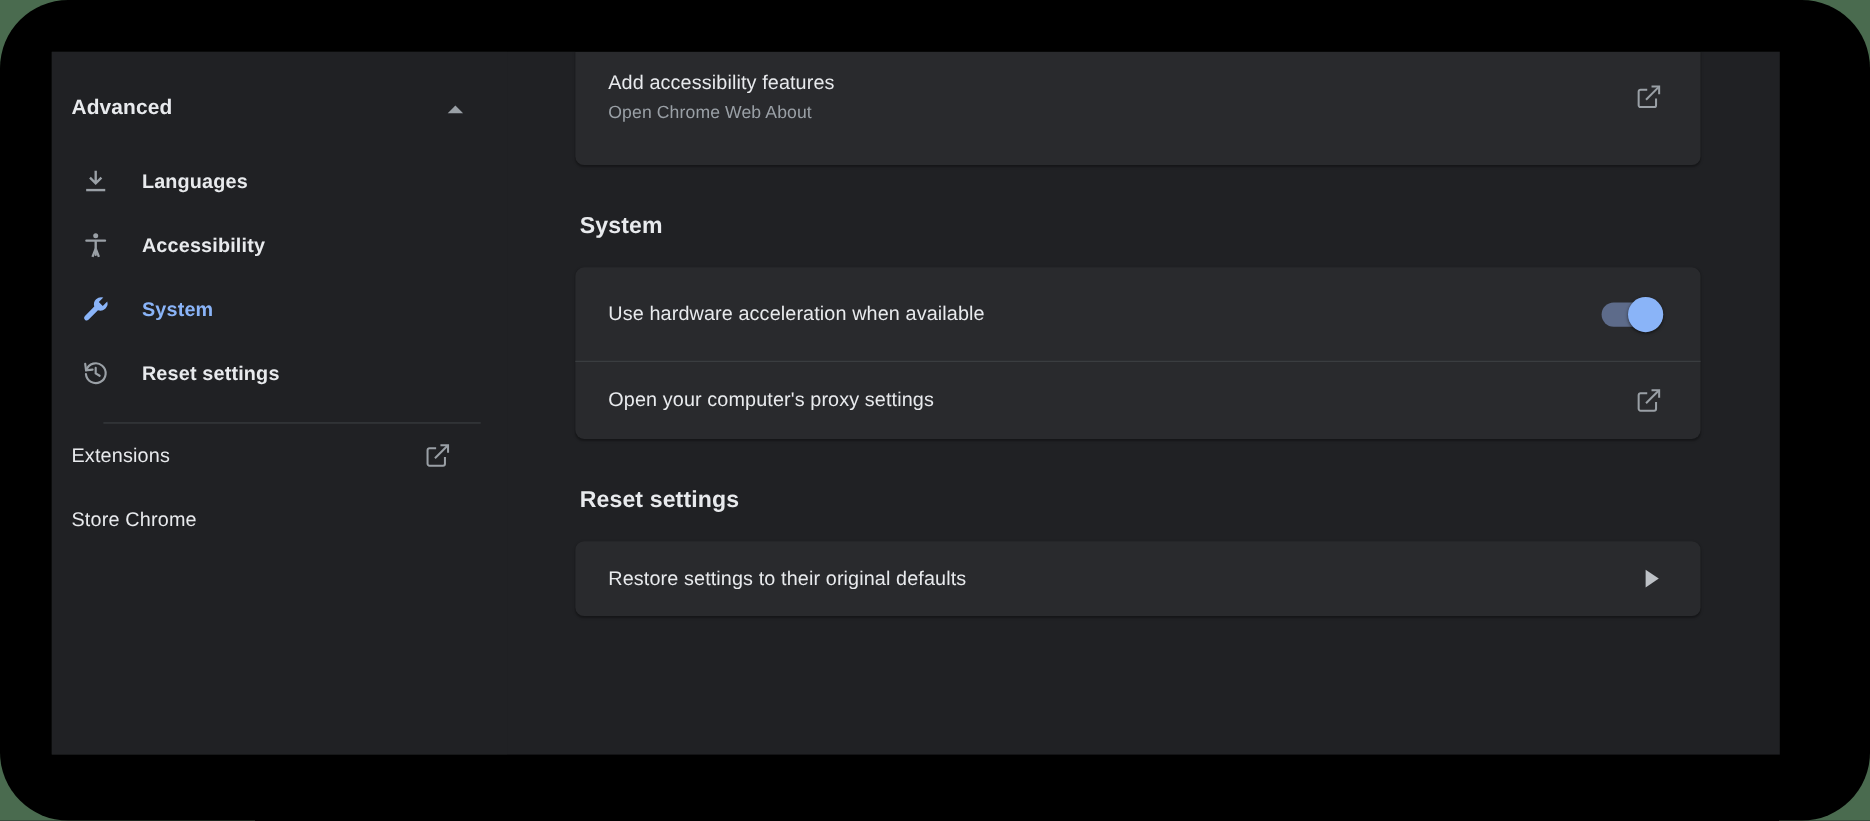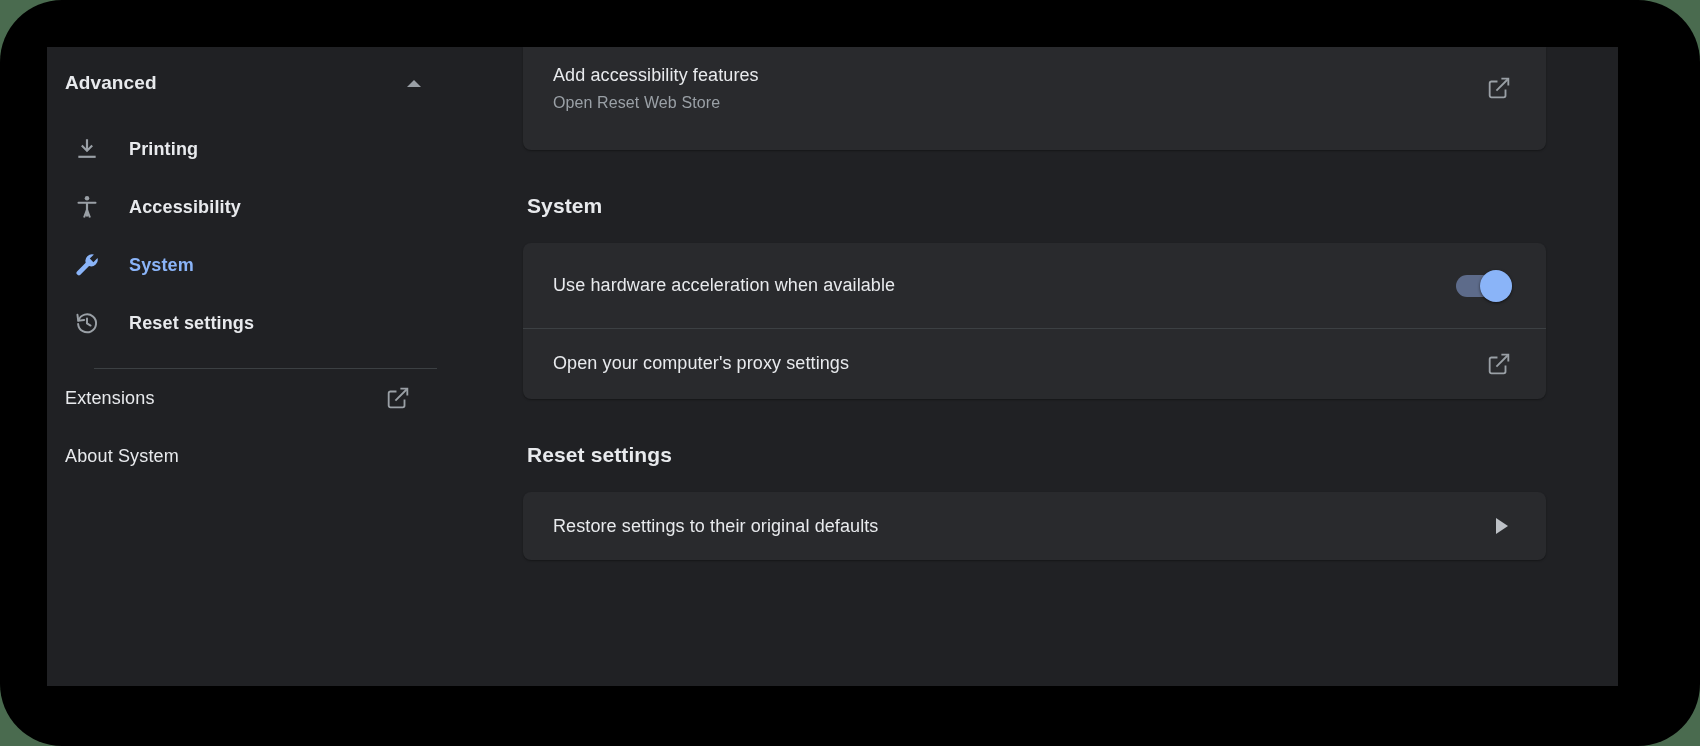--- a/index.html
+++ b/index.html
@@ -36,21 +36,21 @@
     background: #202124;
     display: flex;
     overflow: hidden;
   }
 
   
   #sidebar {
     width: 414px;
     flex: 0 0 414px;
     background: #202124;
-    padding-top: 12px;
+    padding-top: 28px;
     position: relative;
   }
 
   .adv-header {
     display: flex;
     align-items: center;
     justify-content: space-between;
     height: 48px;
     padding: 0 40px 0 18px;
     margin-left: 0;
@@ -223,21 +223,21 @@
 
 
 
         <div class="nav-item">
           <span class="nav-icon">
             <svg width="26" height="26" viewBox="0 0 24 24" fill="currentColor">
               <path d="M11 3h2v8.2l3.1-3.1 1.4 1.4-5.5 5.5-5.5-5.5 1.4-1.4L11 11.2V3z"></path>
               <rect x="4" y="18.2" width="16" height="2"></rect>
             </svg>
           </span>
-          <span class="nav-label">Printing</span>
+          <span class="nav-label">Languages</span>
         </div>
 
 
         <div class="nav-item">
           <span class="nav-icon">
             <svg width="26" height="26" viewBox="0 0 24 24" fill="currentColor">
               <circle cx="12" cy="4" r="2.1"></circle>
               <rect x="3.2" y="7.2" width="17.6" height="1.9" rx=".95"></rect>
               <rect x="11" y="8" width="2" height="13" rx="1"></rect>
               <path d="M8.4 21.4 11 14.6l1.8.6-2.6 6.8zM15.6 21.4 13 14.6l-1.8.6 2.6 6.8z"></path>
@@ -275,32 +275,32 @@
         <span class="ext-link">
           <svg width="26" height="26" viewBox="0 0 24 24" fill="none" stroke="currentColor" stroke-width="1.7">
             <path d="M18 13.4V19a1.6 1.6 0 0 1-1.6 1.6H5A1.6 1.6 0 0 1 3.4 19V7.6A1.6 1.6 0 0 1 5 6h5.6"></path>
             <path d="M14.2 3.4h6.4v6.4"></path>
             <line x1="20.1" y1="3.9" x2="9.6" y2="14.4"></line>
           </svg>
         </span>
       </div>
 
       <div class="footer-item">
-        <span class="footer-label">About System</span>
+        <span class="footer-label">Store Chrome</span>
       </div>
 
     </nav>
 
     <main id="main">
 
       <section class="card first-card" style="margin-top:0;">
         <div class="row" style="height:103px; align-items:flex-start; padding-top:18px;gap:44px;">
           <div class="row-texts">
             <div class="row-title">Add accessibility features</div>
-            <div class="row-sub">Open Reset Web Store</div>
+            <div class="row-sub">Open Chrome Web About</div>
           </div>
           <div class="row-action" style="margin-top:10px;">
             <svg width="26" height="26" viewBox="0 0 24 24" fill="none" stroke="currentColor" stroke-width="1.7">
               <path d="M18 13.4V19a1.6 1.6 0 0 1-1.6 1.6H5A1.6 1.6 0 0 1 3.4 19V7.6A1.6 1.6 0 0 1 5 6h5.6"></path>
               <path d="M14.2 3.4h6.4v6.4"></path>
               <line x1="20.1" y1="3.9" x2="9.6" y2="14.4"></line>
             </svg>
           </div>
         </div>
       </section>

